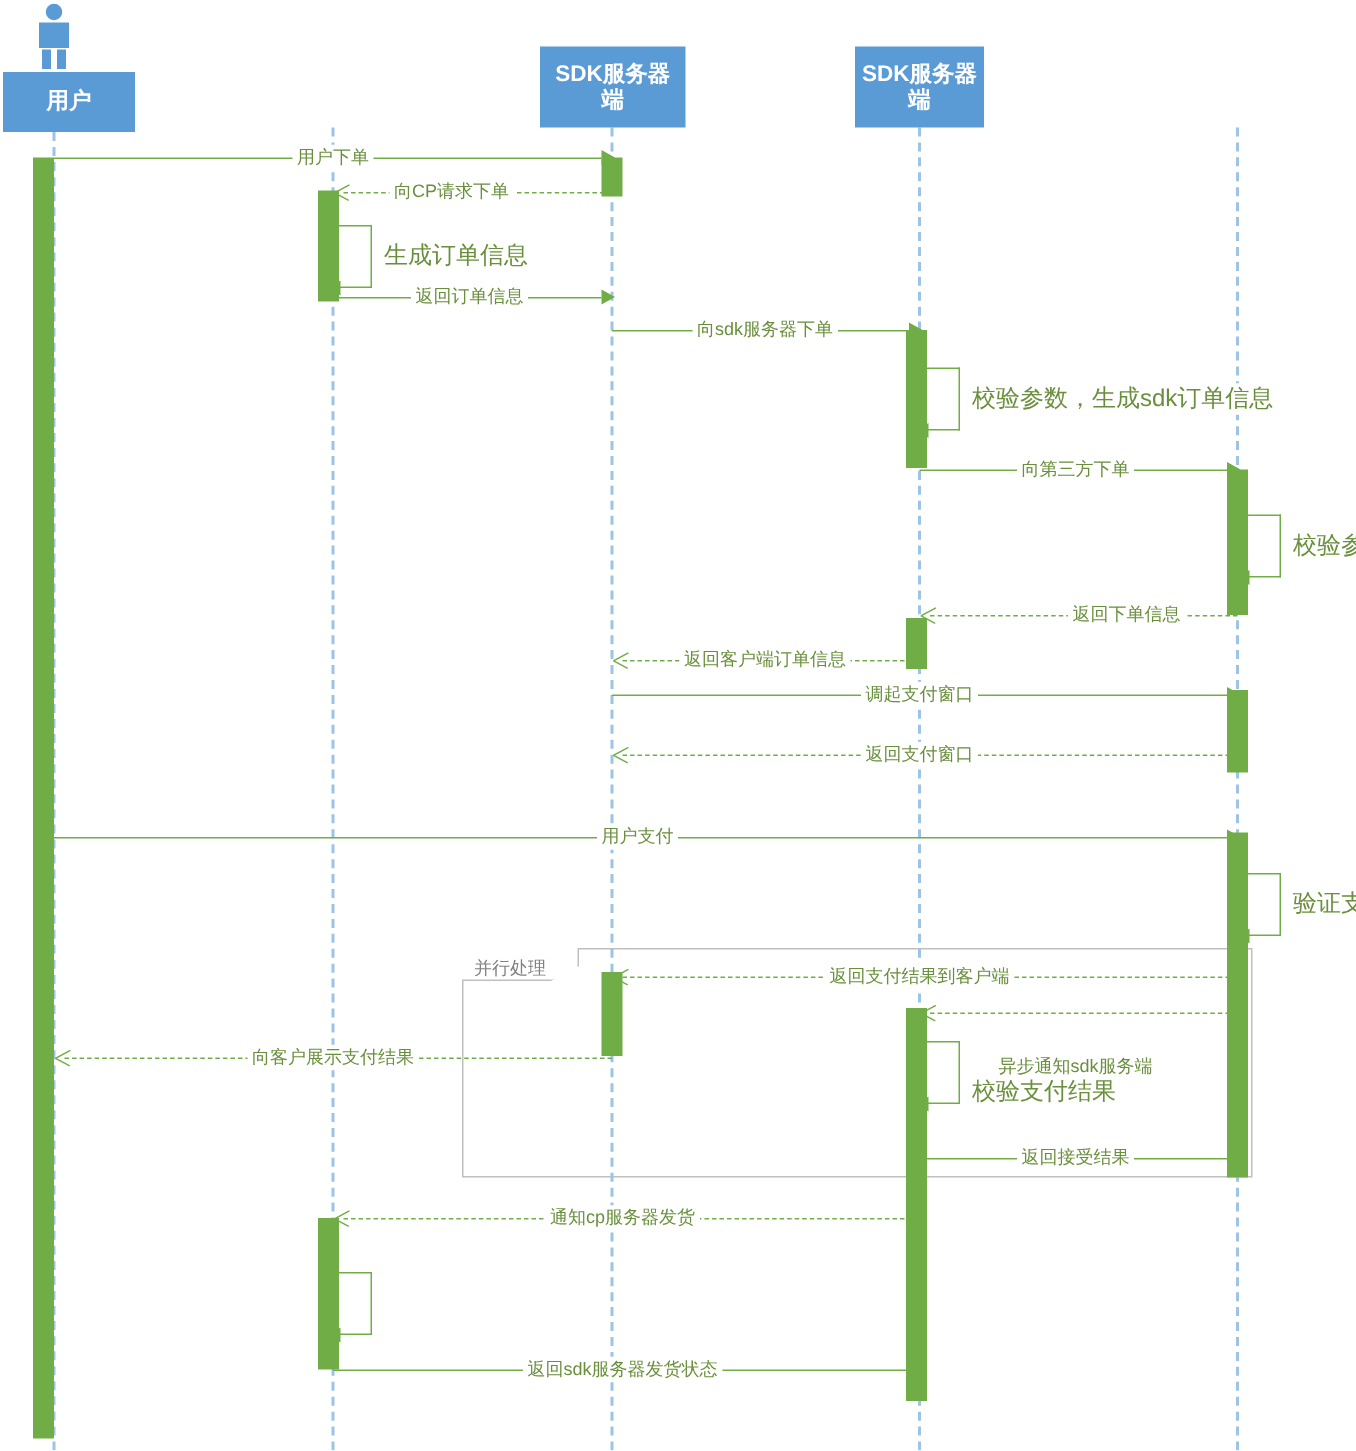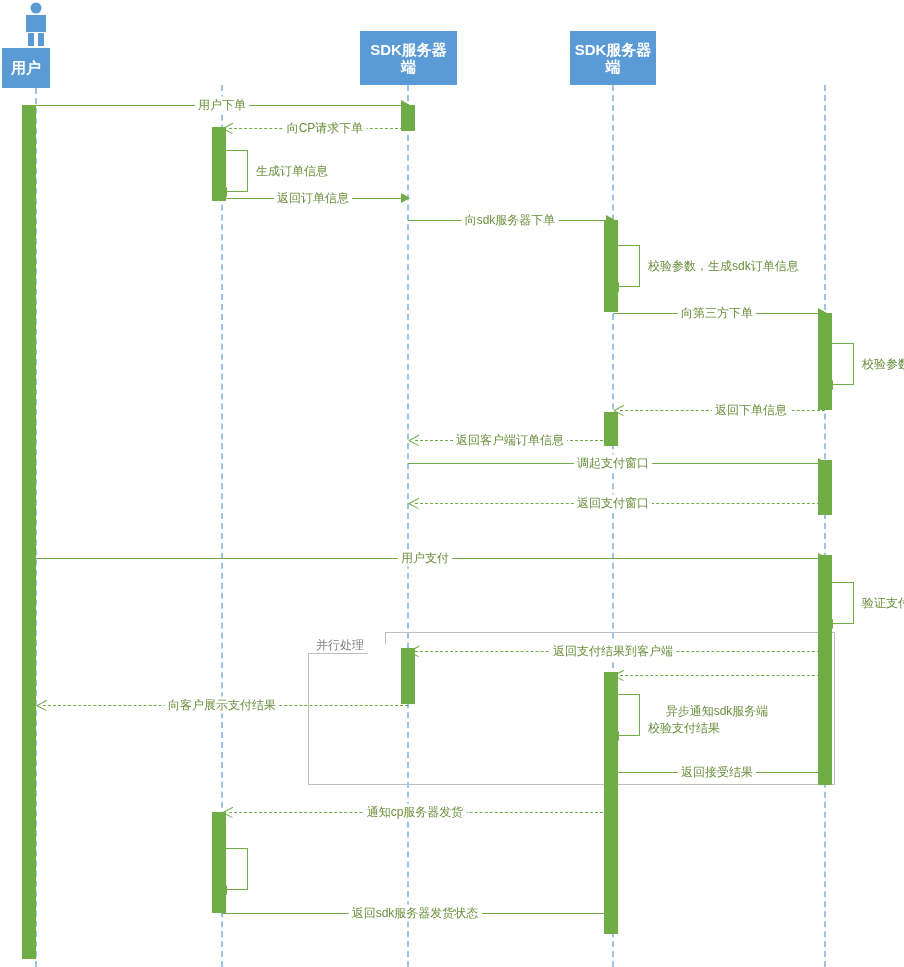--- a/index.html
+++ b/index.html
@@ -29,21 +29,21 @@
   .arrow-open-l:before,.arrow-open-l:after{content:"";position:absolute;left:0;top:5px;
            width:11px;height:0;border-top:1px solid #70ad47;}
   .arrow-open-l:before{transform:rotate(-28deg);transform-origin:0 0;}
   .arrow-open-l:after{transform:rotate(28deg);transform-origin:0 0;}
 
   .mlabel{position:absolute;color:#6a8f3c;font-size:12px;background:#ffffff;
           padding:0 3px;white-space:nowrap;transform:translate(-50%,-50%);}
 
   
   .self{position:absolute;border:1px solid #70ad47;border-left:none;box-sizing:border-box;}
-  .slabel{position:absolute;color:#6a8f3c;font-size:12px;white-space:nowrap;
+  .slabel{position:absolute;color:#6a8f3c;font-size:16px;white-space:nowrap;
           transform:translateY(-50%);background:#fff;padding:0 2px;}
 
   
   .frag{position:absolute;border:1px solid #bfbfbf;box-sizing:border-box;background:transparent;}
   .frag-tab{position:absolute;border:1px solid #bfbfbf;border-top:none;border-left:none;
             box-sizing:border-box;background:#ffffff;}
   .frag-label{position:absolute;color:#808080;font-size:12px;white-space:nowrap;}
 </style>
 </head>
 <body>
@@ -84,21 +84,21 @@
     <div class="self" style="left: 618px; top: 694px; width: 22px; height: 42px;"></div>
     <div class="arrow-l" style="left: 610px; top: 731px;"></div>
     <div class="slabel" style="left: 646px; top: 728px;">校验支付结果</div>
     <div class="self" style="left: 226px; top: 848px; width: 22px; height: 42px;"></div>
     <div class="arrow-l" style="left: 218px; top: 885px;"></div>
     <div class="msg" style="left: 36px; top: 105px; width: 365px;"></div>
     <div class="arrow-r" style="left: 401px; top: 100px;"></div>
     <div class="mlabel" style="left: 222px; top: 105px;">用户下单</div>
     <div class="msg dash" style="left: 229px; top: 128px; width: 179px;"></div>
     <div class="arrow-open-l" style="left: 223px; top: 123px;"></div>
-    <div class="mlabel" style="left: 325px; top: 128px;">向CP请求下单</div>
+    <div class="mlabel" style="left: 301px; top: 128px;">向CP请求下单</div>
     <div class="msg" style="left: 222px; top: 198px; width: 179px;"></div>
     <div class="arrow-r" style="left: 401px; top: 193px;"></div>
     <div class="mlabel" style="left: 313px; top: 198px;">返回订单信息</div>
     <div class="msg" style="left: 408px; top: 220px; width: 198px;"></div>
     <div class="arrow-r" style="left: 606px; top: 215px;"></div>
     <div class="mlabel" style="left: 510px; top: 220px;">向sdk服务器下单</div>
     <div class="msg" style="left: 613px; top: 313px; width: 205px;"></div>
     <div class="arrow-r" style="left: 818px; top: 308px;"></div>
     <div class="mlabel" style="left: 717px; top: 313px;">向第三方下单</div>
     <div class="msg dash" style="left: 620px; top: 410px; width: 205px;"></div>
@@ -132,21 +132,21 @@
     <div class="arrow-open-l" style="left: 223px; top: 807px;"></div>
     <div class="mlabel" style="left: 415px; top: 812px;">通知cp服务器发货</div>
     <div class="msg" style="left: 222px; top: 913px; width: 384px;"></div>
     <div class="mlabel" style="left: 415px; top: 913px;">返回sdk服务器发货状态</div>
     <div class="actor-icon" style="left: 20px; top: 2px; width: 32px; height: 44px;"><svg width="32" height="44" viewBox="0 0 32 44">
         <circle cx="16" cy="6" r="5.5" fill="#5b9bd5"></circle>
         <rect x="6" y="13" width="20" height="17" fill="#5b9bd5"></rect>
         <rect x="8" y="31" width="6" height="13" fill="#5b9bd5"></rect>
         <rect x="18" y="31" width="6" height="13" fill="#5b9bd5"></rect>
       </svg></div>
-    <div class="pbox" style="left: 2px; top: 48px; width: 48px; height: 40px;">
+    <div class="pbox" style="left: 2px; top: 48px; width: 88px; height: 40px;">
       <span>用户</span>
     </div>
     <div class="pbox" style="left: 360px; top: 31px; width: 97px; height: 54px;">
       <span>SDK服务器端</span>
     </div>
     <div class="pbox" style="left: 570px; top: 31px; width: 86px; height: 54px;">
       <span>SDK服务器端</span>
     </div>
   </div>
 

